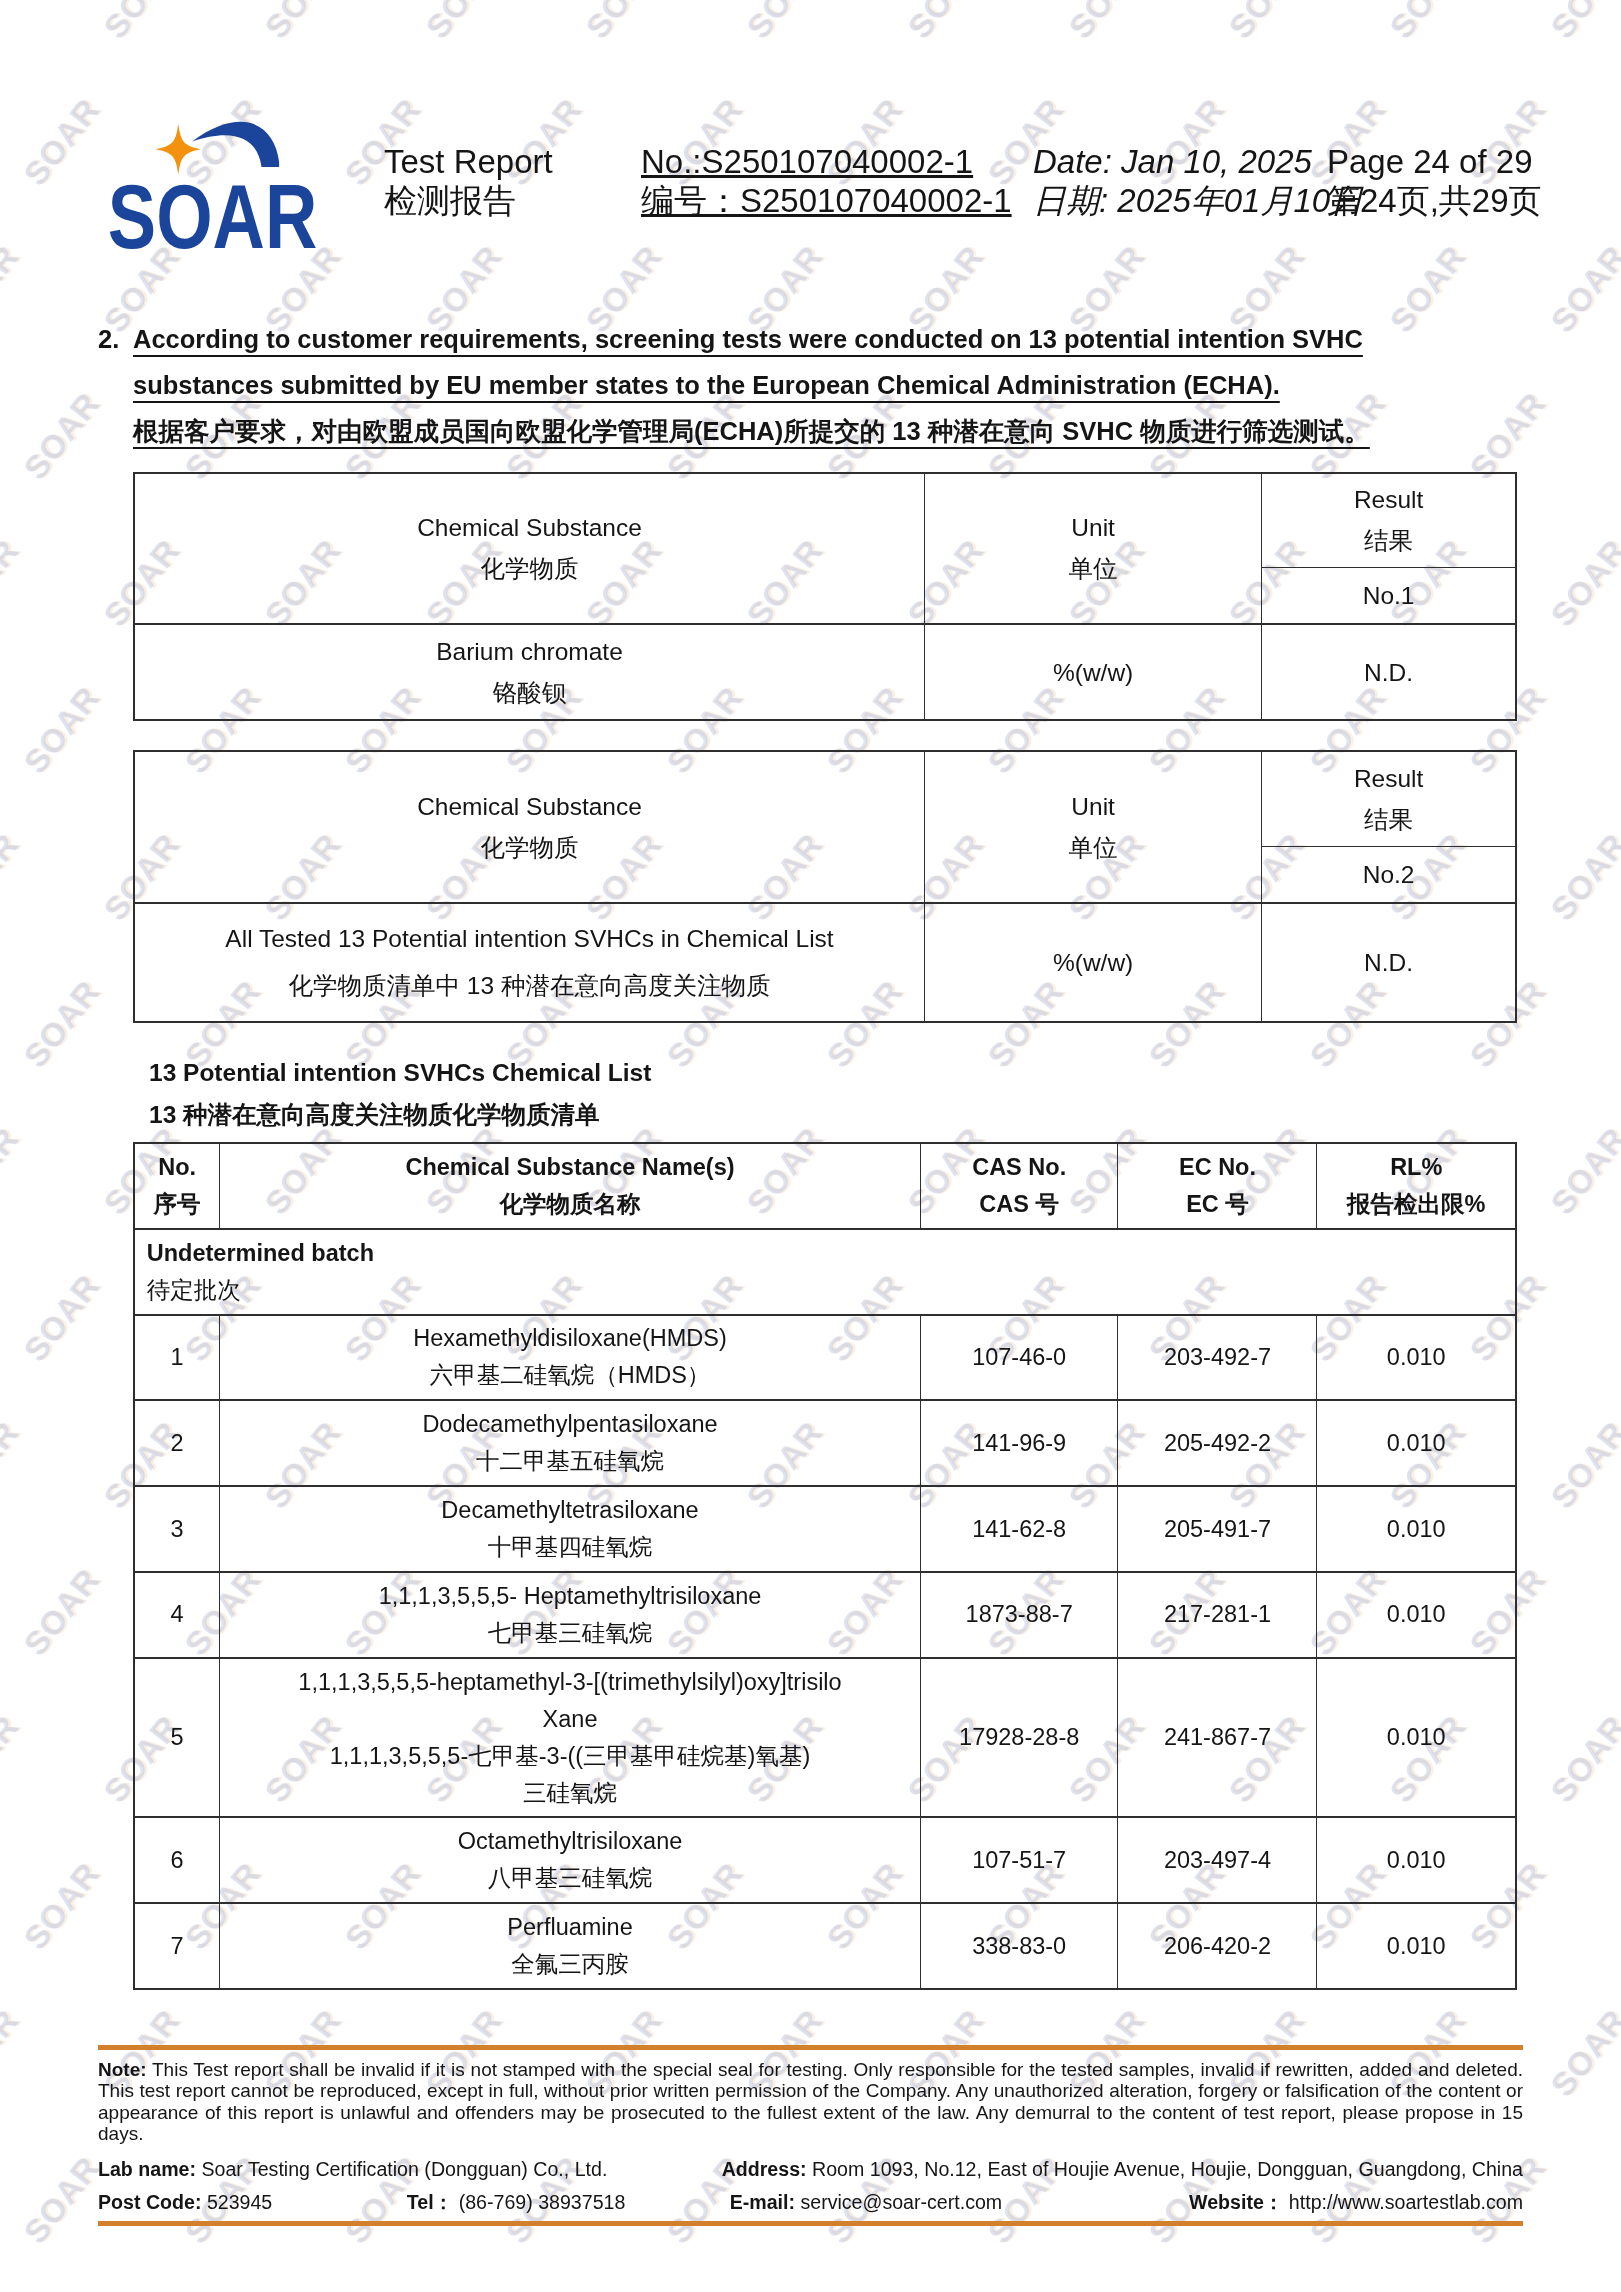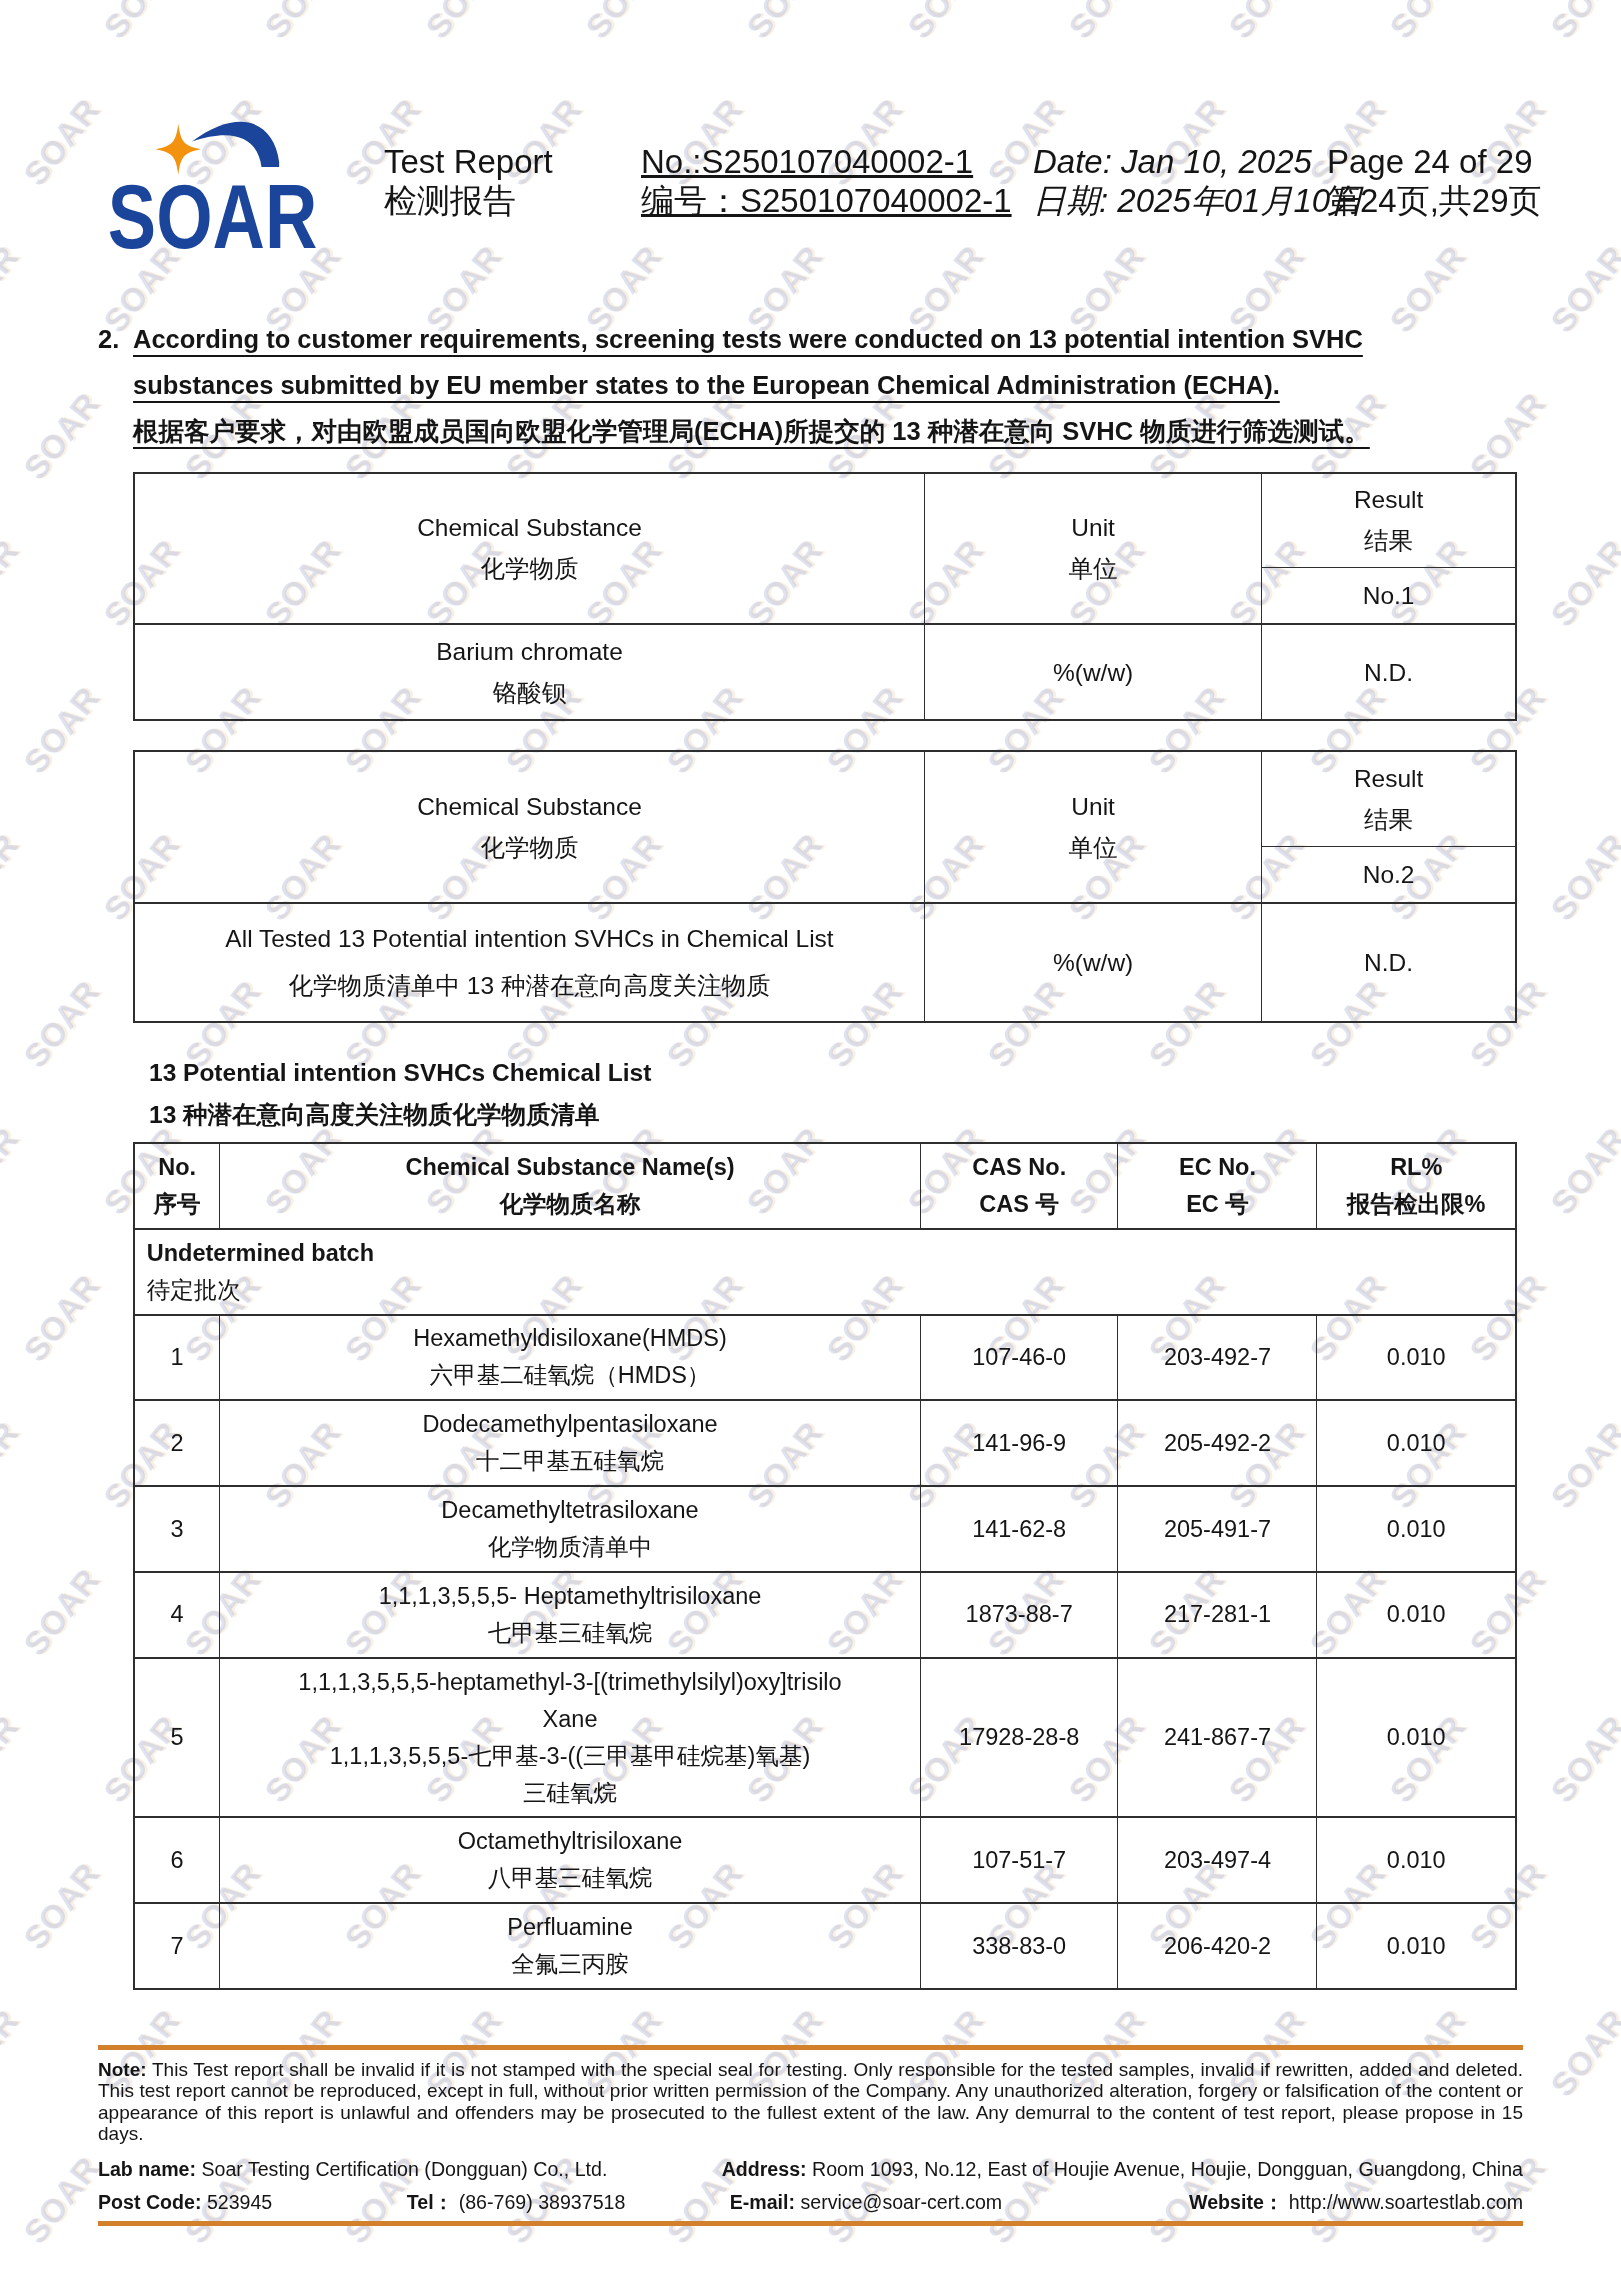--- a/index.html
+++ b/index.html
@@ -429,21 +429,21 @@
             <div>十二甲基五硅氧烷</div>
           </td>
           <td>141-96-9</td>
           <td>205-492-2</td>
           <td>0.010</td>
         </tr>
         <tr>
           <td>3</td>
           <td>
             <div>Decamethyltetrasiloxane</div>
-            <div>化学物质清单中</div>
+            <div>十甲基四硅氧烷</div>
           </td>
           <td>141-62-8</td>
           <td>205-491-7</td>
           <td>0.010</td>
         </tr>
         <tr>
           <td>4</td>
           <td>
             <div>1,1,1,3,5,5,5- Heptamethyltrisiloxane</div>
             <div>七甲基三硅氧烷</div>

